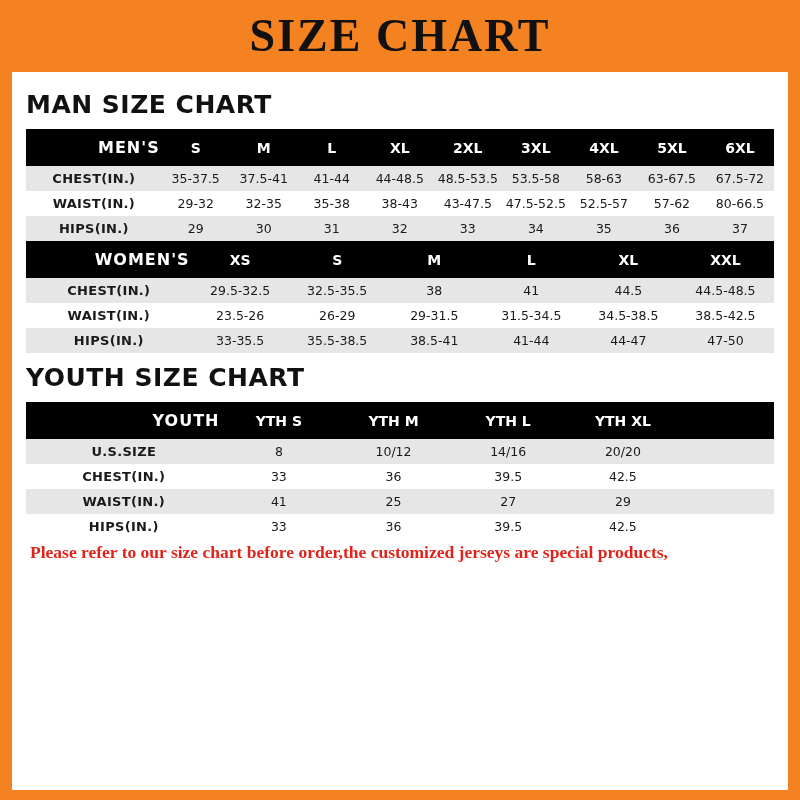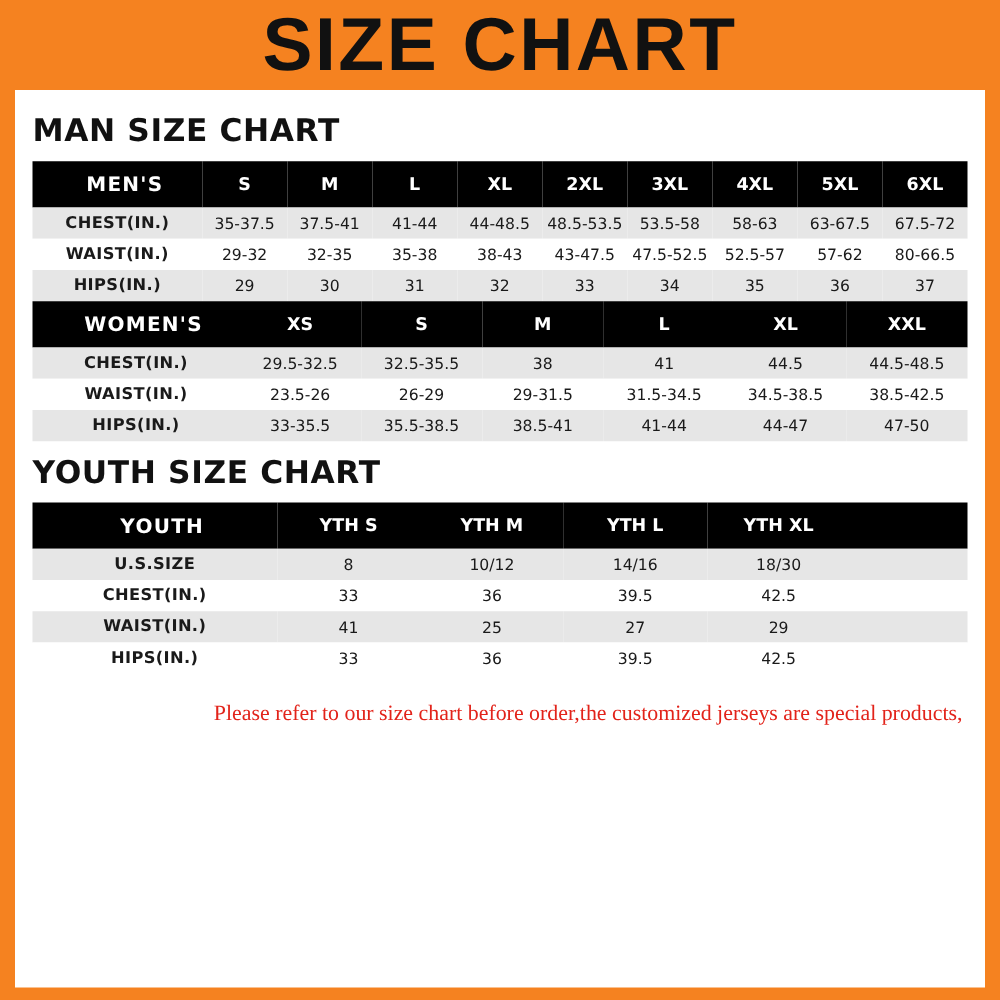--- a/index.html
+++ b/index.html
@@ -22,23 +22,23 @@
   }
   .header-bar {
     width: 100%;
     height: 72px;
     background: #f58220;
     display: flex;
     align-items: center;
     justify-content: center;
   }
   .header-title {
-    font-family: Liberation Sans, sans-serif;
-    font-weight: bold;
-    font-size: 60px;
+    font-family: Liberation Serif, serif;
+    font-weight: bold;
+    font-size: 46px;
     letter-spacing: 2px;
     color: #111111;
     text-align: center;
     line-height: 1;
   }
   .sheet {
     position: absolute;
     top: 72px;
     left: 12px;
     right: 12px;
@@ -71,45 +71,46 @@
     white-space: nowrap;
   }
   table.chart thead th {
     background: #000000;
     color: #ffffff;
     font-weight: bold;
     font-size: 14px;
     padding: 9px 2px;
   }
   table.chart thead th.corner {
-    text-align: center;
+    text-align: right;
     padding-left: 14px;
     font-size: 16px;
     letter-spacing: 1px;
   }
   table.chart tbody tr.alt td {
     background: #e6e6e6;
   }
   table.chart tbody tr.plain td {
     background: #ffffff;
   }
   table.chart tbody td.rowlabel {
     font-weight: bold;
     font-size: 13px;
     letter-spacing: 0.3px;
     margin-top: 34px;
   }
   .footer-note {
-    margin-top: 20px;
-    text-align: right;
+    margin-top: 2px;
+    text-align: left;
     color: #e2231a;
     font-family: "Liberation Serif", serif;
     font-size: 17.5px;
     line-height: 1.32;
     padding: 0 4px;
+    font-weight: bold;
   }
   .footer-note div { white-space: nowrap; }
 </style>
 </head>
 <body>
 
 <div class="page">
 
   <div class="header-bar">
     <div class="header-title">SIZE CHART</div>
@@ -227,21 +228,21 @@
           <th>YTH XL</th>
           <th style="width:12%"></th>
         </tr>
       </thead>
       <tbody>
         <tr class="alt">
           <td class="rowlabel">U.S.SIZE</td>
           <td>8</td>
           <td>10/12</td>
           <td>14/16</td>
-          <td>18/30</td>
+          <td>20/20</td>
           <td></td>
         </tr>
         <tr class="plain">
           <td class="rowlabel">CHEST(IN.)</td>
           <td>33</td>
           <td>36</td>
           <td>39.5</td>
           <td>42.5</td>
           <td></td>
         </tr>

